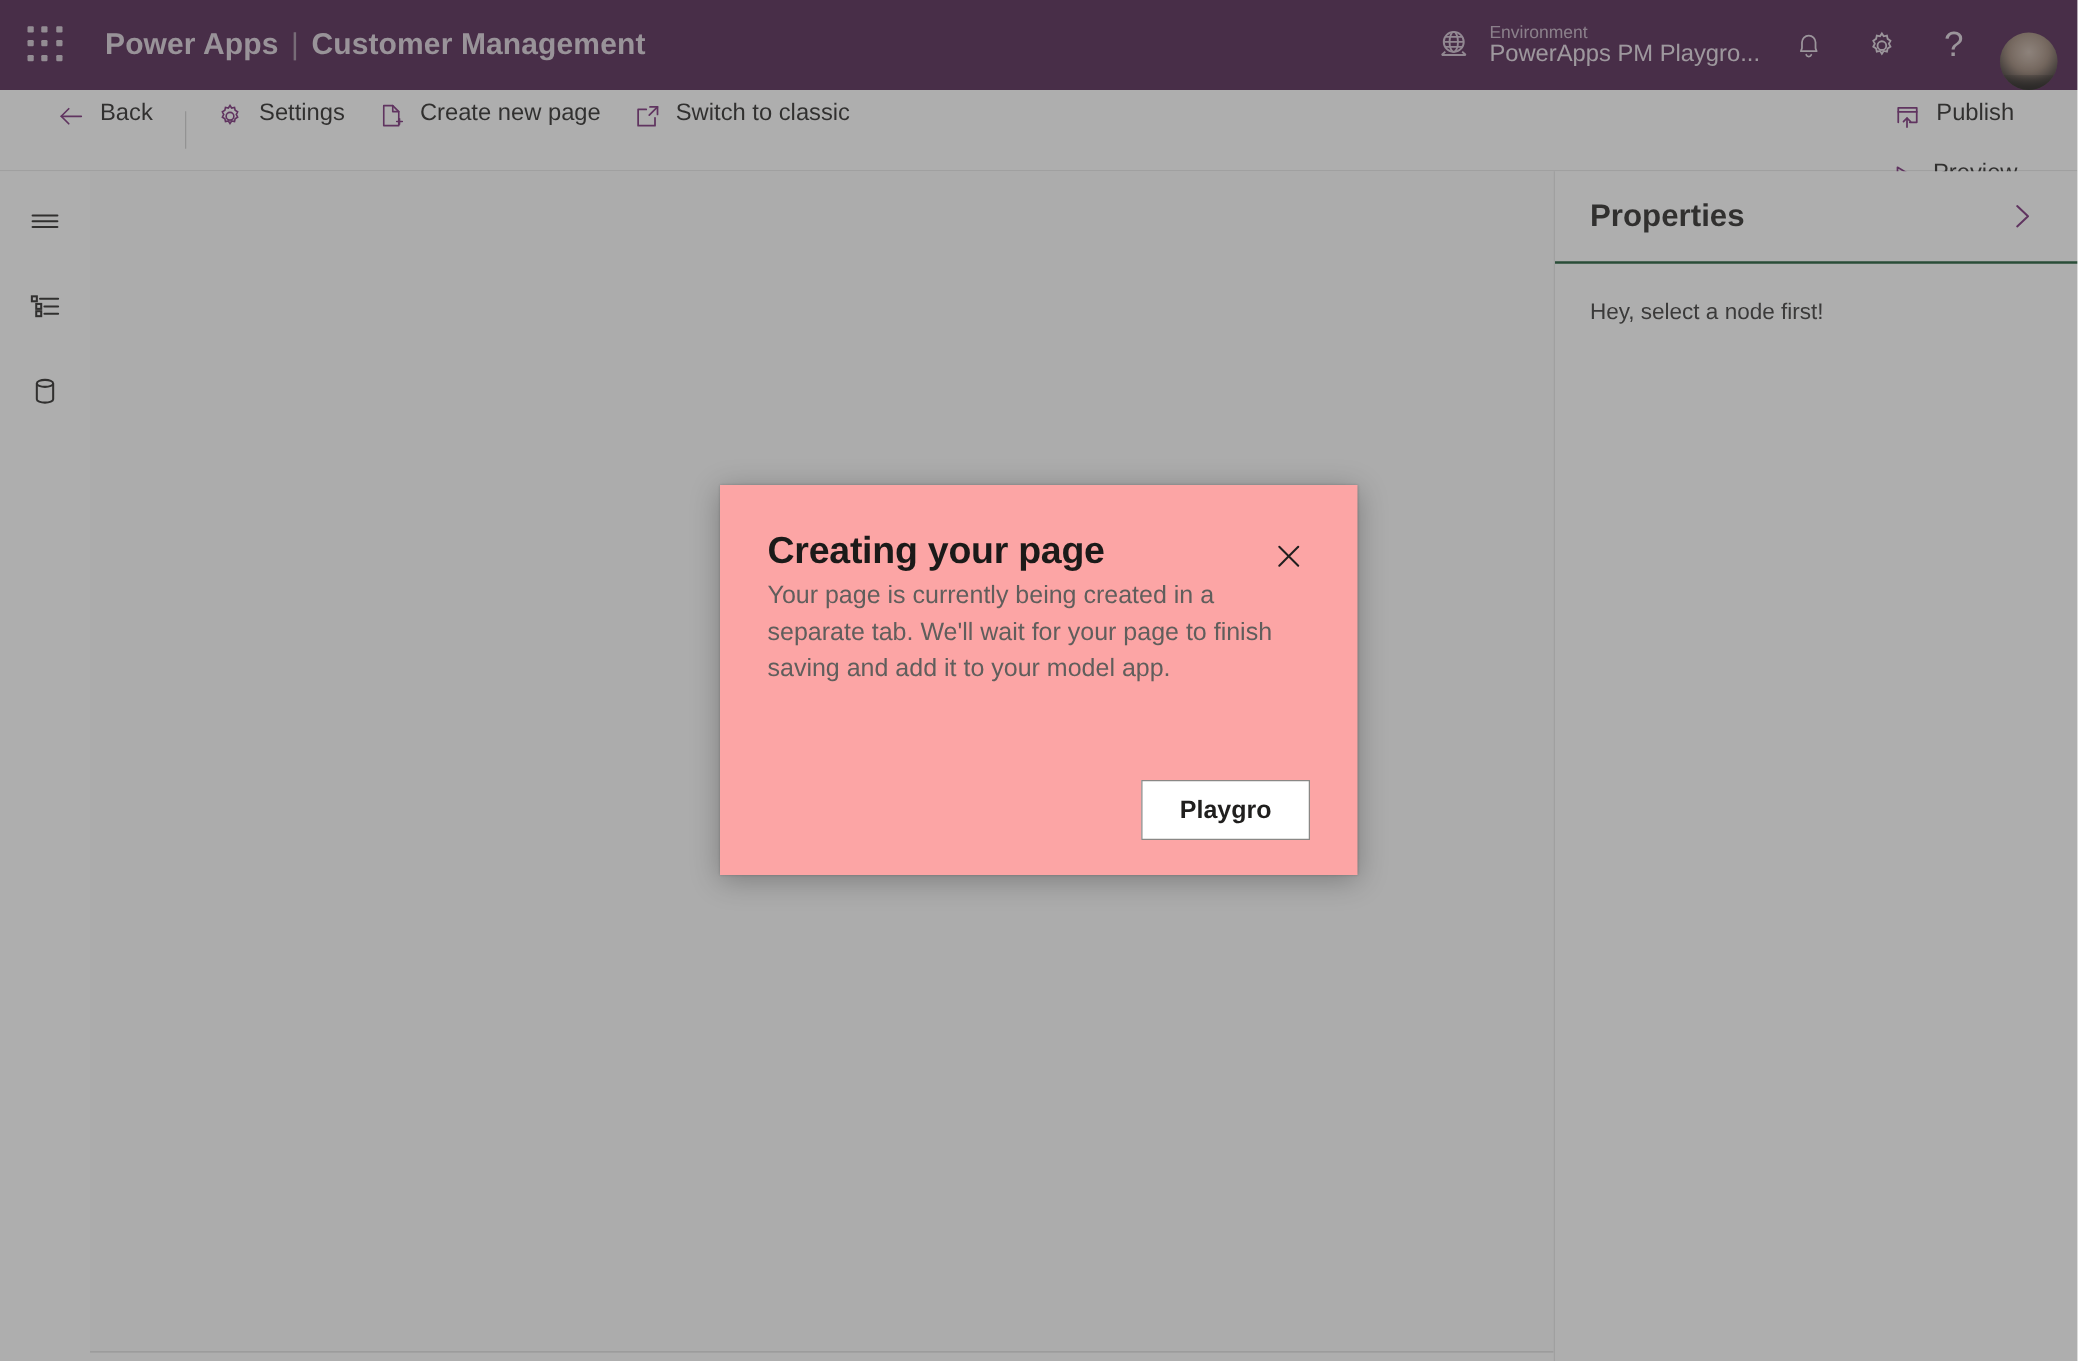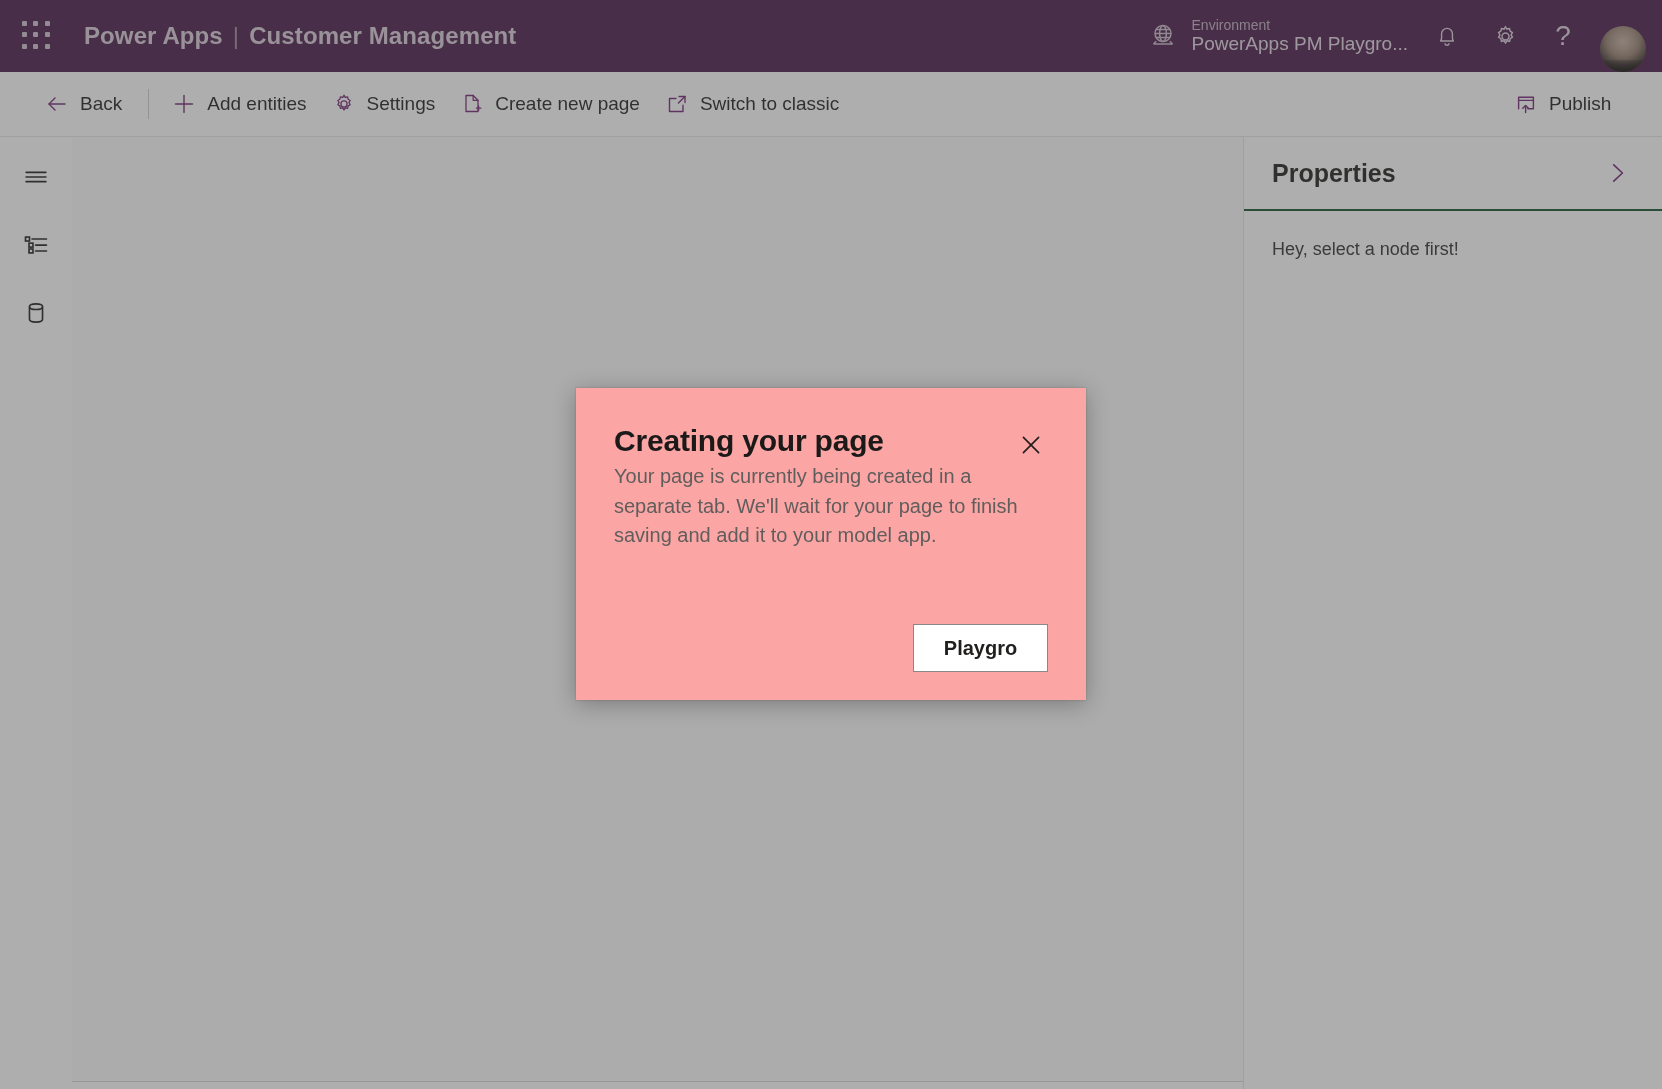--- a/index.html
+++ b/index.html
@@ -125,21 +125,21 @@
     top: 72px; left: 0;
     width: 1662px;
     height: 65px;
     background: #ffffff;
     display: flex;
     align-items: center;
     border-bottom: 1px solid #e6e6e6;
   }
   .cmd {
     display: flex;
-    align-items: center;
+    align-items: flex-start;
     height: 48px;
     padding: 0 12px;
     color: #201f1e;
     font-size: 19px;
     white-space: nowrap;
     cursor: pointer;
     gap: 10px;
   }
   .cmd.back { margin-left: 32px; }
   .cmd .gl { display: flex; align-items: center; justify-content: center; width: 26px; height: 26px; }
@@ -352,29 +352,20 @@
         <svg width="24" height="24" viewBox="0 0 24 24" fill="none" stroke="#742774" stroke-width="1.4" stroke-linecap="round" stroke-linejoin="round">
           <line x1="4" y1="12" x2="20" y2="12"></line>
             <polyline points="10,6 4,12 10,18"></polyline>
         </svg>
       </span>
       <span>Back</span>
     </div>
 
     <div class="divider-v"></div>
 
-    <div class="cmd">
-      <span class="gl">
-        <svg width="24" height="24" viewBox="0 0 24 24" fill="none" stroke="#742774" stroke-width="1.4" stroke-linecap="round">
-          <line x1="12" y1="3.5" x2="12" y2="20.5"></line>
-            <line x1="3.5" y1="12" x2="20.5" y2="12"></line>
-        </svg>
-      </span>
-      <span>Add entities</span>
-    </div>
 
     <div class="cmd">
       <span class="gl">
         <svg width="24" height="24" viewBox="0 0 24 24" fill="none" stroke="#742774" stroke-width="1.3">
           <circle cx="12" cy="12" r="3.1"></circle>
           <path d="M12 3.4l1.3 2 2.3-.5.5 2.3 2 1.3-1.1 2.1 1.1 2.1-2 1.3-.5 2.3-2.3-.5-1.3 2-1.3-2-2.3.5-.5-2.3-2-1.3 1.1-2.1-1.1-2.1 2-1.3.5-2.3 2.3.5z"></path>
         </svg>
       </span>
       <span>Settings</span>
     </div>

